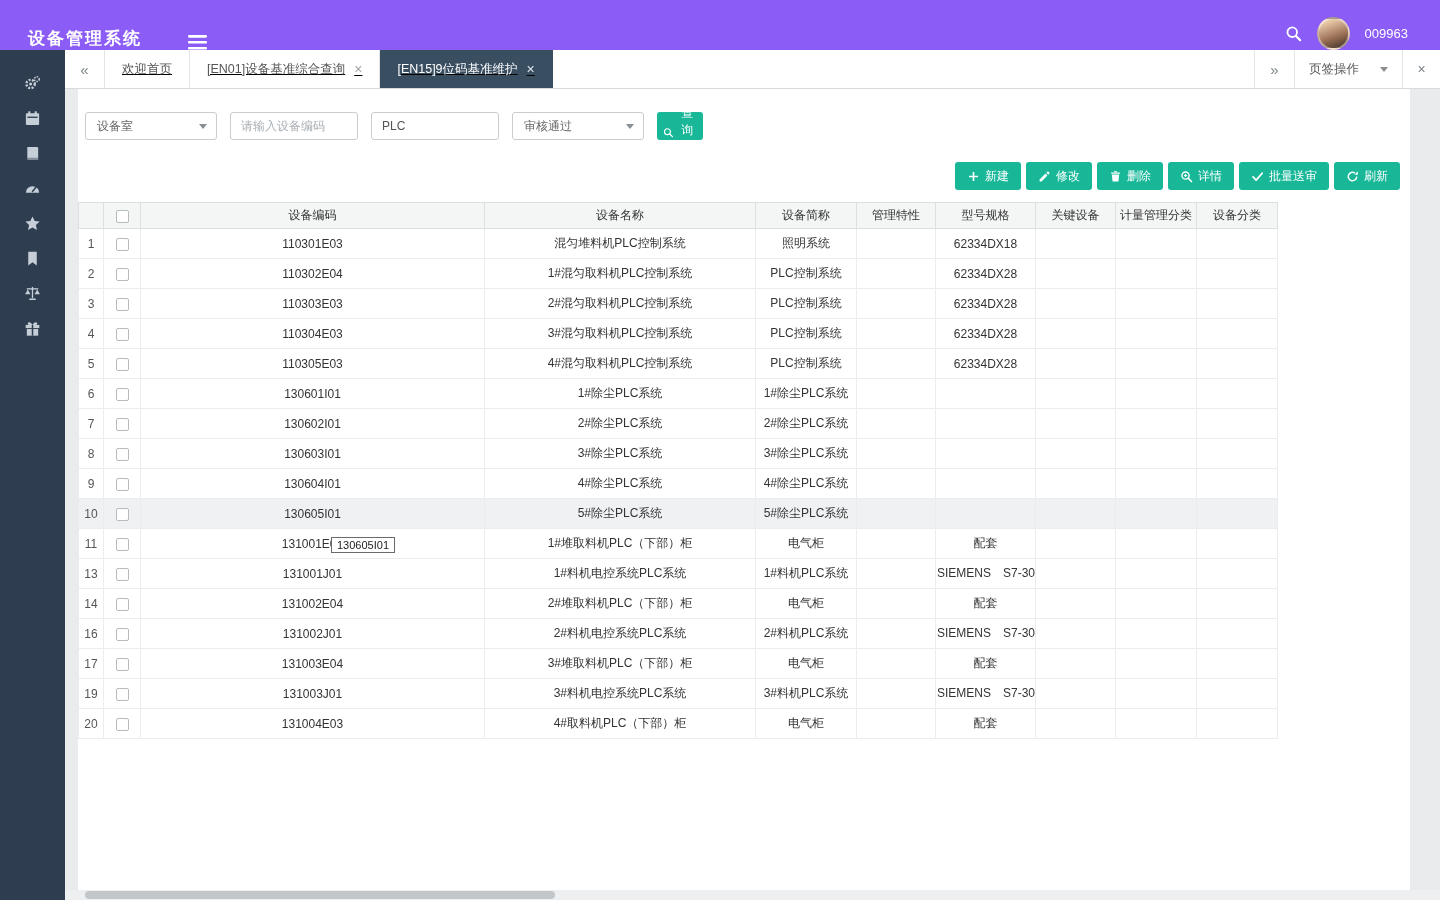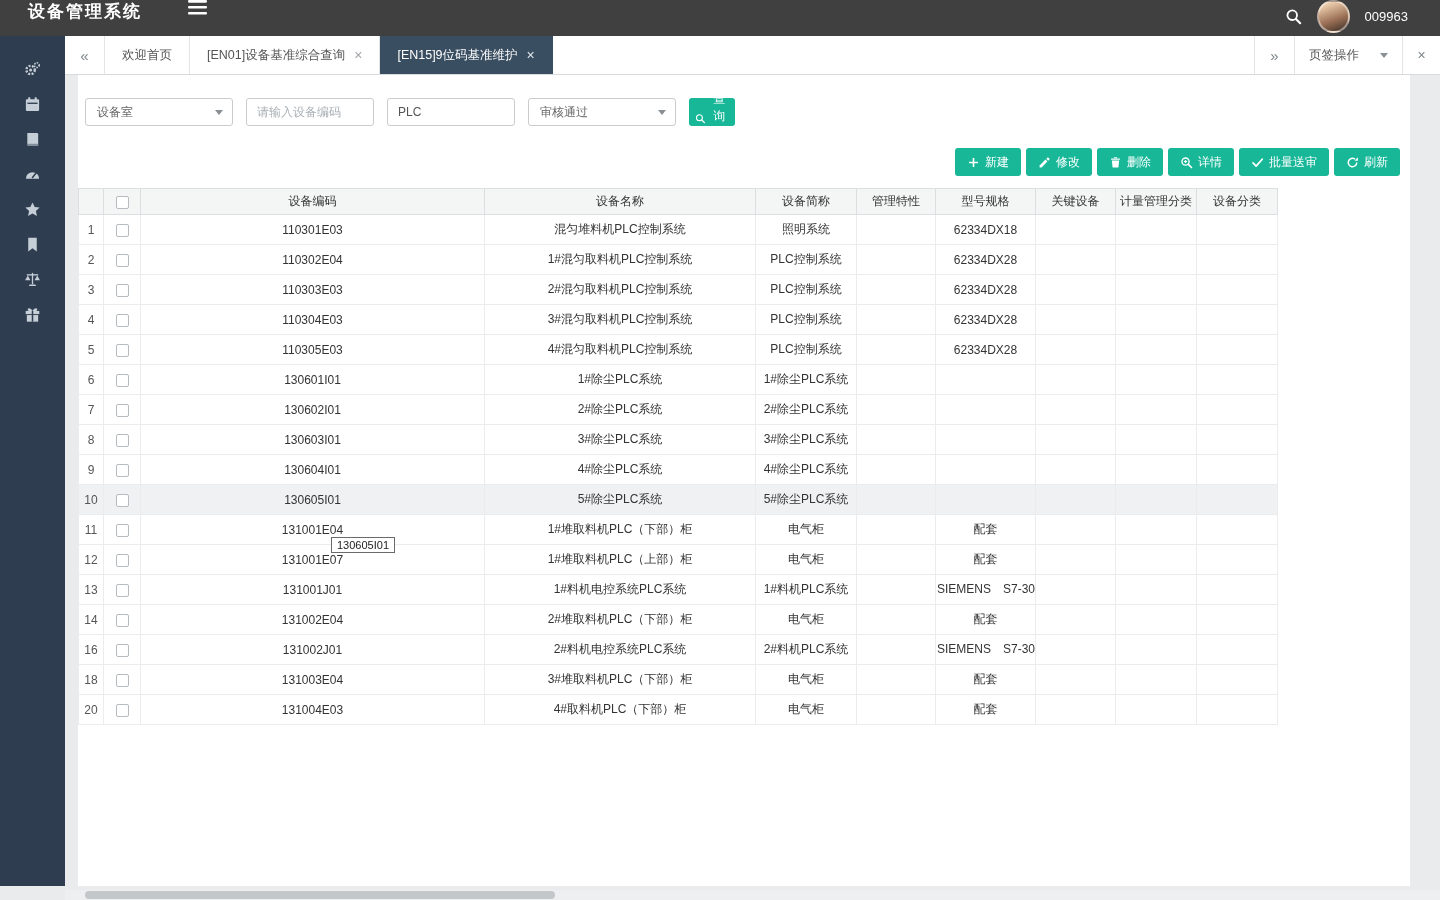--- a/index.html
+++ b/index.html
@@ -3,60 +3,60 @@
 <meta charset="utf-8">
 <style>
   * { box-sizing: border-box; }
   html,body { margin:0; padding:0; }
   body {
     width:1440px; height:900px; position:relative; overflow:hidden;
     background:#e9ebed;
     font-family:"Liberation Sans","DejaVu Sans",sans-serif;
   }
   
-  .header { height:36px; background:#404040; display:flex; align-items:flex-start; }
+  .header { height:50px; background:#8b5cf6; display:flex; align-items:flex-end; }
   .app-title { color:#fff; font-size:17px; font-weight:bold; margin-left:28px; letter-spacing:2px; }
   .hamburger { margin-left:46px; color:#fff; width:19px; height:15px; cursor:pointer; }
   .hdr-right { margin-left:auto; display:flex; align-items:center; gap:15px; margin-right:32px; color:#fff; }
   .hsearch { width:17px; height:17px; cursor:pointer; }
   .avatar { width:33px; height:33px; border-radius:50%; border:2px solid rgba(255,255,255,.45);
             background:linear-gradient(160deg,#e9c9a8 15%,#9a6f55 60%,#46352b 95%); }
   .uid { font-size:13px; }
   .ihold { display:inline-flex; align-items:center; justify-content:center; }
   .ihold svg { width:100%; height:100%; display:block; }
   
   .main { display:flex; height:850px; }
   .sidebar { width:65px; flex:0 0 65px; background:#2e3d4f; padding-top:16px; }
   .side-item { height:35px; display:flex; align-items:center; justify-content:center; color:#c6cfd8; cursor:pointer; }
   .side-item .ic { width:17px; height:17px; }
   .content { flex:1; display:flex; flex-direction:column; min-width:0; }
   
   .tabbar { height:39px; flex:0 0 39px; background:#fff; border-bottom:1px solid #d8dbdd; display:flex; }
   .tab-nav { width:40px; flex:0 0 40px; border-right:1px solid #e2e4e6; display:flex; align-items:center;
              justify-content:center; color:#7d8488; font-size:15px; cursor:pointer; }
   .tab-nav.rgt { border-right:none; border-left:1px solid #e2e4e6; }
-  .tab-list { display:flex; }
+  .tab-list { display:flex;text-decoration:underline; }
   .tab { display:flex; align-items:center; gap:9px; padding:0 17px; border-right:1px solid #e2e4e6;
          font-size:12.5px; color:#555; cursor:pointer; white-space:nowrap; }
   .tab.active { background:#3a4e61; color:#fff; border-right-color:#3a4e61; }
   .tclose { font-size:14px; color:#a0a4a8; line-height:1; }
   .tab.active .tclose { color:#dfe6ec; }
   .tab-right { margin-left:auto; display:flex; }
   .ops-btn { border-left:1px solid #e2e4e6; display:flex; align-items:center; gap:21px; padding:0 14px;
              font-size:12.5px; color:#555; cursor:pointer; }
   .caret { width:0; height:0; border-left:4px solid transparent; border-right:4px solid transparent;
            border-top:5px solid #8a8f93; }
   .closeall-btn { width:38px; border-left:1px solid #e2e4e6; display:flex; align-items:center;
                   justify-content:center; color:#7d8488; font-size:14px; cursor:pointer; }
   
   .workspace { flex:1; background:#e9ebed; padding:0 30px 0 13px; position:relative; }
   .panel { background:#fff; height:100%; position:relative; }
   
   .filters { display:flex; gap:13px; padding:23px 0 0 7px; align-items:center; }
-  .fselect { width:148px; height:28px; border:1px solid #ccc; border-radius:3px; background:#fff;
+  .fselect { width:132px; height:28px; border:1px solid #ccc; border-radius:3px; background:#fff;
              display:flex; align-items:center; justify-content:space-between; padding:0 9px 0 11px;
              font-size:12px; color:#666; cursor:pointer; }
   .finput { width:128px; height:28px; border:1px solid #ccc; border-radius:3px; padding:0 10px;
             font-size:12px; color:#555; outline:none; font-family:inherit; }
   .finput::placeholder { color:#aab0b5; }
   .search-btn { width:46px; height:28px; background:#17b798; border:none; border-radius:3px; color:#fff;
                 font-size:12px; display:flex; align-items:flex-end; justify-content:center; gap:4px;
                 cursor:pointer; font-family:inherit; }
   
   .toolbar { display:flex; justify-content:flex-end; gap:5px; margin:22px 10px 12px 0; }
@@ -450,32 +450,20 @@
                 <td>131001E04</td>
                 <td>1#堆取料机PLC（下部）柜</td>
                 <td>电气柜</td>
                 <td></td>
                 <td>配套</td>
                 <td></td>
                 <td></td>
                 <td></td>
               </tr>
               <tr>
-                <td class="noc">12</td>
-                <td><input class="cb" type="checkbox" style=""></td>
-                <td>131001E07</td>
-                <td>1#堆取料机PLC（上部）柜</td>
-                <td>电气柜</td>
-                <td></td>
-                <td>配套</td>
-                <td></td>
-                <td></td>
-                <td></td>
-              </tr>
-              <tr>
                 <td class="noc">13</td>
                 <td><input class="cb" type="checkbox" style=""></td>
                 <td>131001J01</td>
                 <td>1#料机电控系统PLC系统</td>
                 <td>1#料机PLC系统</td>
                 <td></td>
                 <td>SIEMENS　S7-30</td>
                 <td></td>
                 <td></td>
                 <td></td>
@@ -498,32 +486,44 @@
                 <td>131002J01</td>
                 <td>2#料机电控系统PLC系统</td>
                 <td>2#料机PLC系统</td>
                 <td></td>
                 <td>SIEMENS　S7-30</td>
                 <td></td>
                 <td></td>
                 <td></td>
               </tr>
               <tr>
-                <td class="noc">18</td>
+                <td class="noc">17</td>
                 <td><input class="cb" type="checkbox" style=""></td>
                 <td>131003E04</td>
                 <td>3#堆取料机PLC（下部）柜</td>
                 <td>电气柜</td>
                 <td></td>
                 <td>配套</td>
                 <td></td>
                 <td></td>
                 <td></td>
               </tr>
               <tr>
+                <td class="noc">19</td>
+                <td><input class="cb" type="checkbox" style=""></td>
+                <td>131003J01</td>
+                <td>3#料机电控系统PLC系统</td>
+                <td>3#料机PLC系统</td>
+                <td></td>
+                <td>SIEMENS　S7-30</td>
+                <td></td>
+                <td></td>
+                <td></td>
+              </tr>
+              <tr>
                 <td class="noc">20</td>
                 <td><input class="cb" type="checkbox" style=""></td>
                 <td>131004E03</td>
                 <td>4#取料机PLC（下部）柜</td>
                 <td>电气柜</td>
                 <td></td>
                 <td>配套</td>
                 <td></td>
                 <td></td>
                 <td></td>

